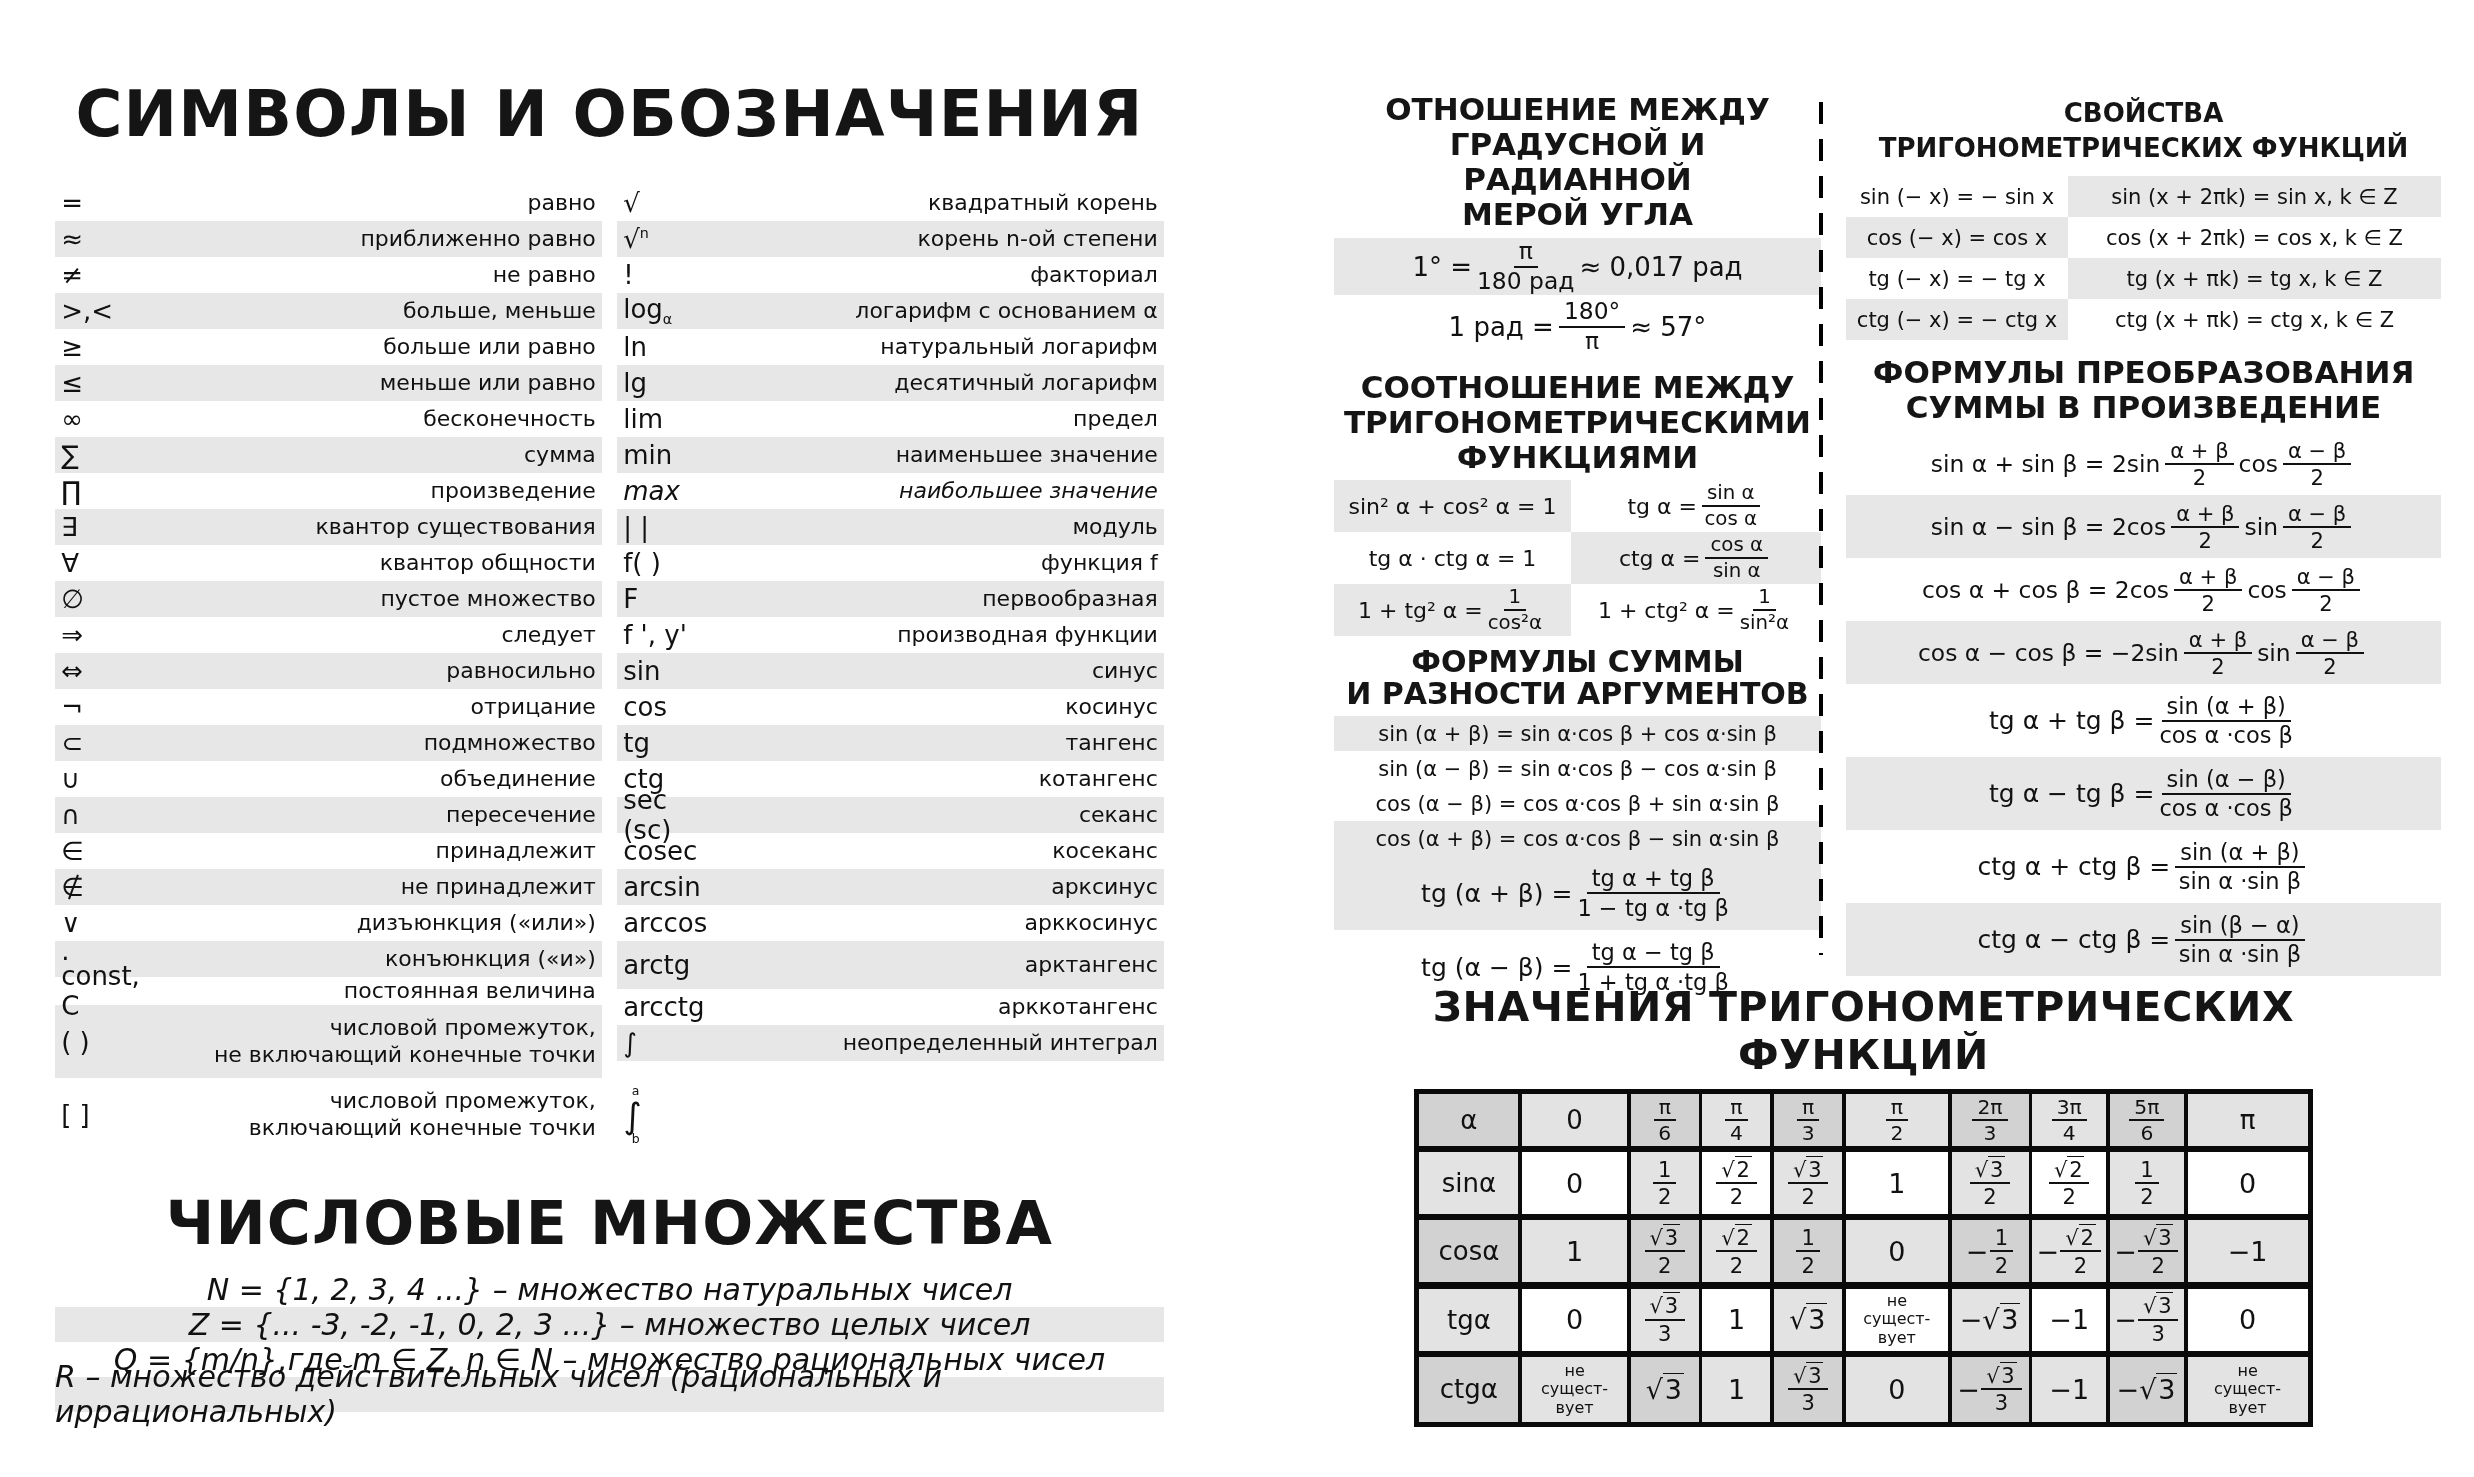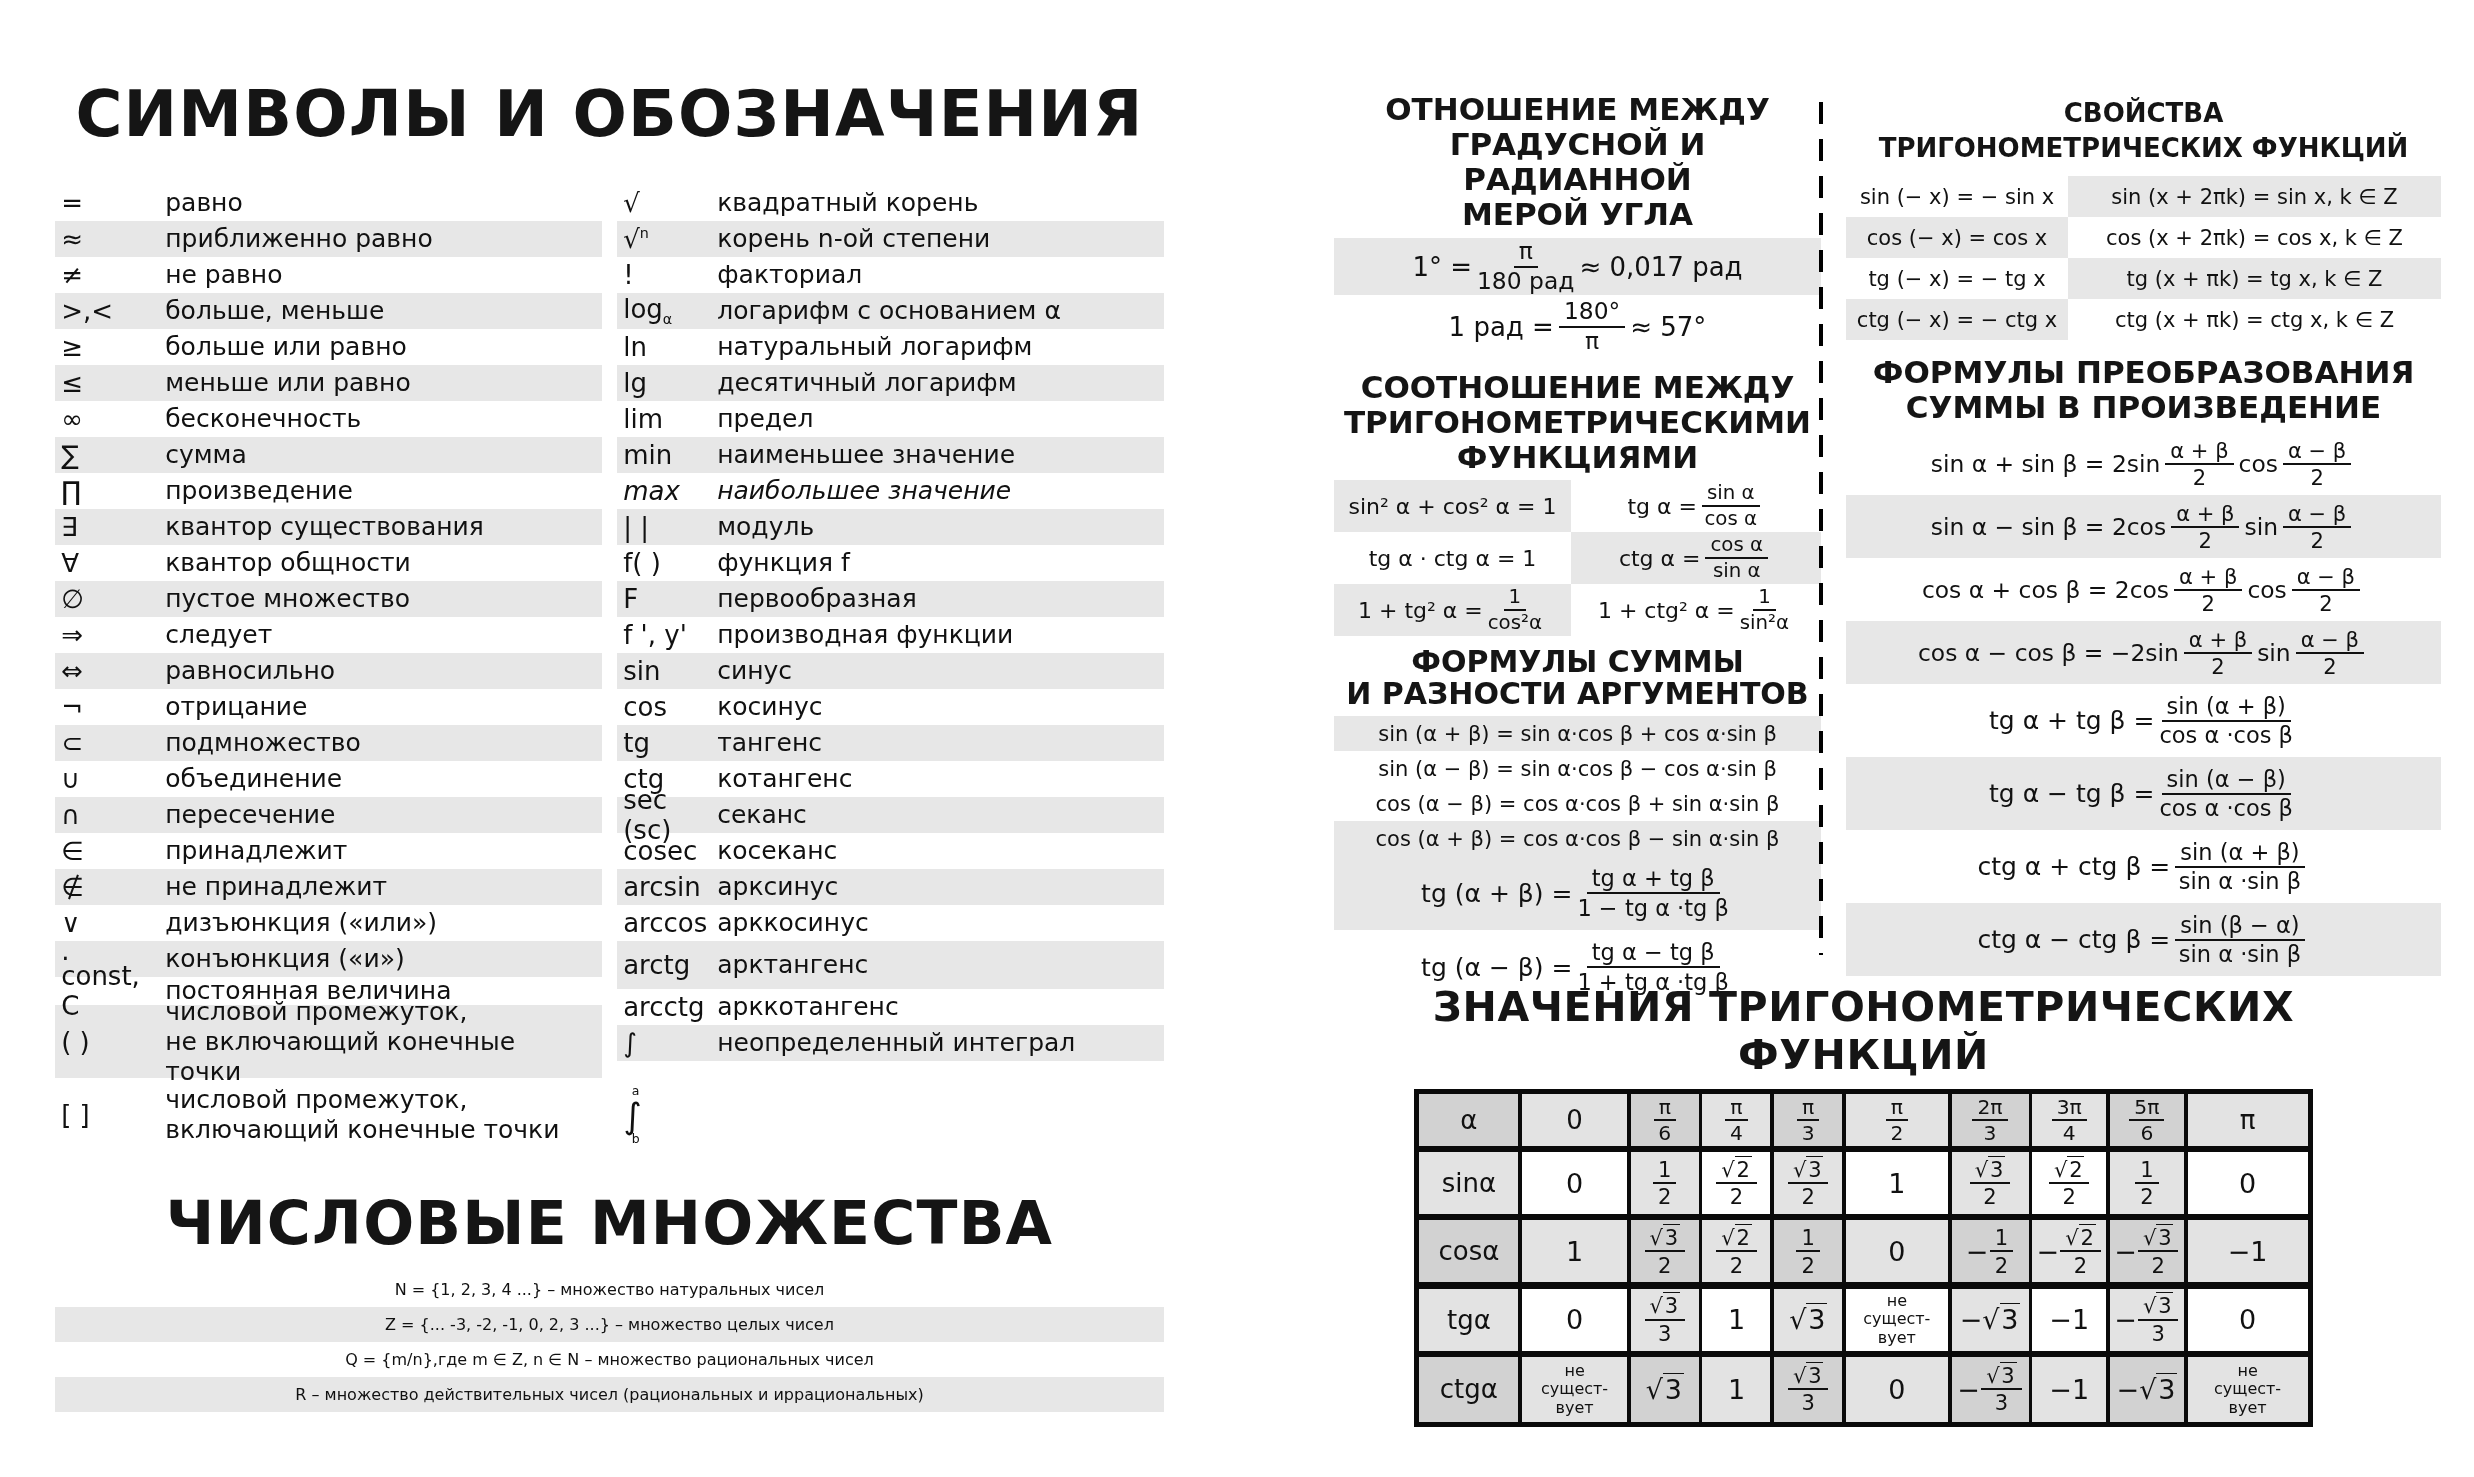--- a/index.html
+++ b/index.html
@@ -20,26 +20,26 @@
 
   
   .sym-sec{left:55px;top:68px;width:1109px;}
   .sym-sec h1{font-size:64px;line-height:92px;margin-bottom:25px;letter-spacing:1.2px;}
   .sym-cols{display:flex;gap:15px;}
   .sym-list{flex:1;}
   .sym-row{display:flex;align-items:center;padding:0 6.2px;}
   .sym-row.sh{background:var(--stripe);}
   .sym{width:104px;flex:none;font-size:26px;}
   .sym-list:nth-child(2) .sym{width:94px;}
-  .desc{flex:1;font-size:25px;line-height:1.2;}
+  .desc{flex:1;font-size:22px;line-height:1.2;text-align:right;}
 
   
   .sets-sec{left:55px;top:1183px;width:1109px;}
   .sets-sec h1{font-size:60px;line-height:80px;margin-bottom:8.6px;letter-spacing:1.2px;}
-  .set-line{height:35px;display:flex;align-items:center;justify-content:center;font-size:16px;}
+  .set-line{height:35px;display:flex;align-items:center;justify-content:center;font-size:30px;font-style:italic;}
   .set-line.sh{background:var(--stripe);}
 
   
   .mid-col{left:1334px;top:92px;width:487px;}
   .t-degrad{font-size:31px;line-height:35px;margin-bottom:6.2px;}
   .t-ratio{font-size:31px;line-height:35px;margin:11px 0 5px;}
   .t-sumdiff{font-size:30px;line-height:32px;margin:10px 0 6.2px;}
   .f{display:flex;align-items:center;justify-content:center;text-align:center;}
   .f.sh{background:var(--stripe);}
   .deg-row{font-size:26px;justify-content:center;}

